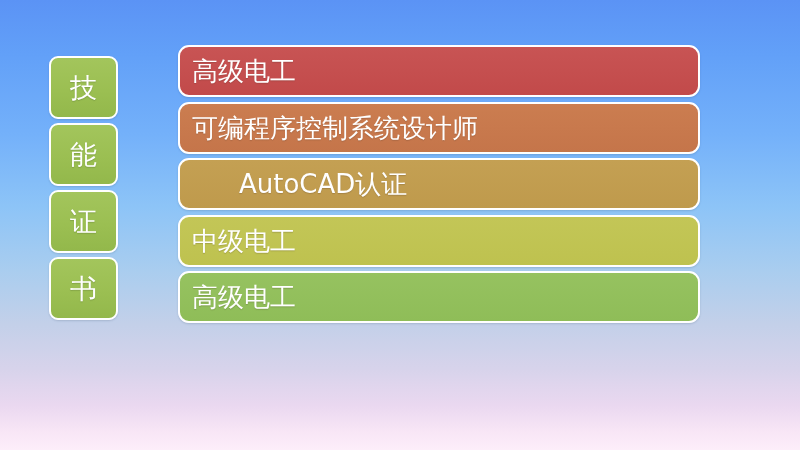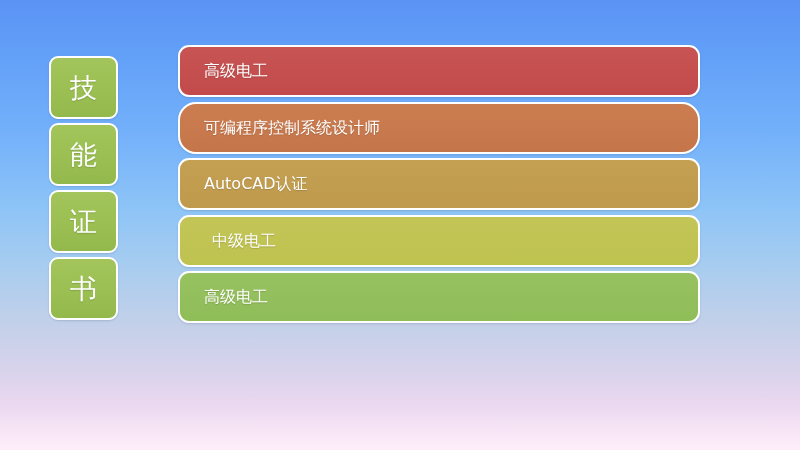--- a/index.html
+++ b/index.html
@@ -82,23 +82,23 @@
     box-sizing: border-box;
     border: 2px solid #ffffff;
     border-radius: 11px;
     display: flex;
     align-items: center;
     box-shadow: 0 1px 2px rgba(40,60,90,0.18);
   }
 
   .bar span {
     color: #ffffff;
-    font-size: 16px;
+    font-size: 26px;
     line-height: 1;
-    margin-left: 24px;
+    margin-left: 12px;
     font-family: "DejaVu Sans", "Liberation Sans", sans-serif;
     text-shadow: 0 1px 1px rgba(70,50,40,0.22);
     white-space: nowrap;
   }
 </style>
 </head>
 <body>
 
 <div id="slide">
 
@@ -114,27 +114,27 @@
     </div>
     <div class="char-box">
       <span>书</span>
     </div>
   </div>
 
   <div id="bar-stack">
     <div class="bar" style="background: linear-gradient(rgb(200, 84, 84) 0%, rgb(194, 74, 74) 100%);">
       <span>高级电工</span>
     </div>
-    <div class="bar" style="background: linear-gradient(rgb(203, 125, 80) 0%, rgb(197, 117, 74) 100%); border-radius: 18px;">
+    <div class="bar" style="background: linear-gradient(rgb(203, 125, 80) 0%, rgb(197, 117, 74) 100%);">
       <span>可编程序控制系统设计师</span>
     </div>
-    <div class="bar" style="background: linear-gradient(rgb(196, 160, 83) 0%, rgb(191, 154, 76) 100%);">
+    <div class="bar" style="background: linear-gradient(rgb(196, 160, 83) 0%, rgb(191, 154, 76) 100%); padding-left: 47px;">
       <span>AutoCAD认证</span>
     </div>
-    <div class="bar" style="background: linear-gradient(rgb(195, 198, 87) 0%, rgb(190, 194, 79) 100%); padding-left: 8px;">
+    <div class="bar" style="background: linear-gradient(rgb(195, 198, 87) 0%, rgb(190, 194, 79) 100%);">
       <span>中级电工</span>
     </div>
     <div class="bar" style="background: linear-gradient(rgb(150, 194, 96) 0%, rgb(143, 189, 88) 100%);">
       <span>高级电工</span>
     </div>
   </div>
 
 </div>
 
 </body></html>

